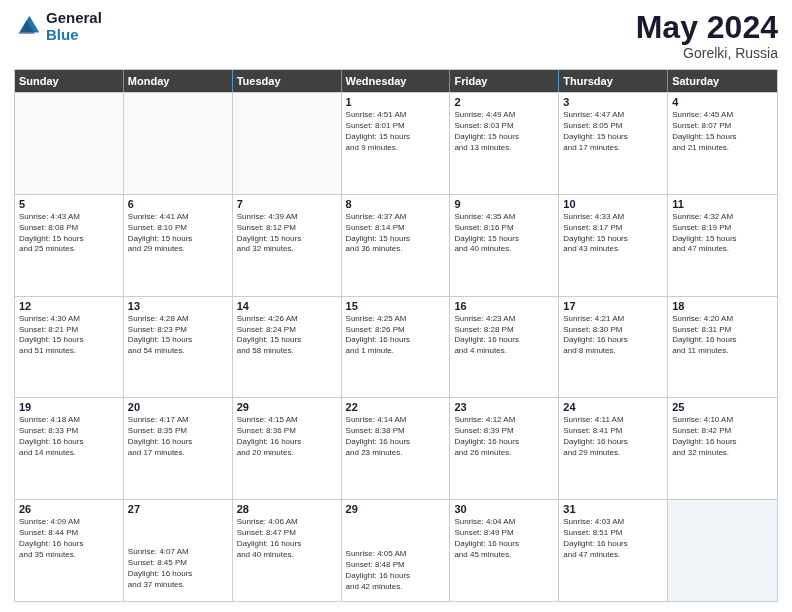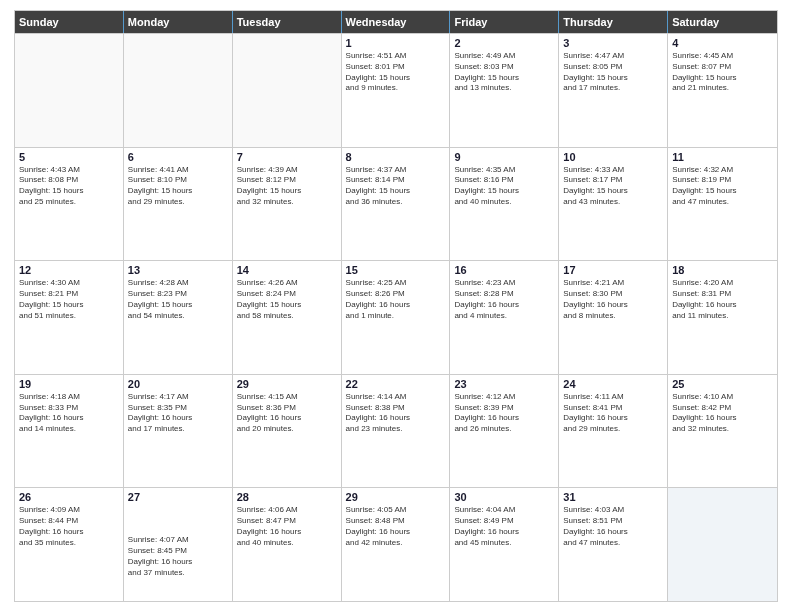--- a/index.html
+++ b/index.html
@@ -98,20 +98,36 @@
     .cell-text {
       font-size: 8px;
       line-height: 1.35;
       color: #333;
     }
   </style>
 </head>
 <body>
 
 <div class="page">
+  <div class="header">
+    <div class="logo">
+      <svg class="logo-icon" viewBox="0 0 40 40">
+        <polygon points="22,4 36,28 8,28" fill="#2176ae"></polygon>
+        <polygon points="18,10 30,30 6,30" fill="#1a3a6b" opacity="0.5"></polygon>
+      </svg>
+      <div>
+        <div style="font-size:15px;font-weight:bold;color:#1a1a2e;line-height:1.1;">General</div>
+        <div style="font-size:15px;font-weight:bold;color:#2176ae;line-height:1.1;">Blue</div>
+      </div>
+    </div>
+    <div class="title-block">
+      <div class="month-title">May 2024</div>
+      <div class="subtitle">Gorelki, Russia</div>
+    </div>
+  </div>
 
   <div class="calendar">
     <div class="cal-header-row">
     <div class="cal-header-cell">Sunday</div>
         <div class="cal-header-cell">Monday</div>
         <div class="cal-header-cell">Tuesday</div>
         <div class="cal-header-cell">Wednesday</div>
         <div class="cal-header-cell">Friday</div>
         <div class="cal-header-cell">Thursday</div>
         <div class="cal-header-cell">Saturday</div>
@@ -320,21 +336,21 @@
           </div>
           <div class="cal-cell">
             <div class="day-num">28</div>
             <div class="cell-text" style="white-space: pre-line;">Sunrise: 4:06 AM
 Sunset: 8:47 PM
 Daylight: 16 hours
 and 40 minutes.</div>
           </div>
           <div class="cal-cell">
             <div class="day-num">29</div>
-            <div class="cell-text" style="white-space: pre-line;">Sunrise: 4:05 AM
+            <div class="cell-text" style="white-space: pre-line; margin-top: 32px;">Sunrise: 4:05 AM
 Sunset: 8:48 PM
 Daylight: 16 hours
 and 42 minutes.</div>
           </div>
           <div class="cal-cell">
             <div class="day-num">30</div>
             <div class="cell-text" style="white-space: pre-line;">Sunrise: 4:04 AM
 Sunset: 8:49 PM
 Daylight: 16 hours
 and 45 minutes.</div>

